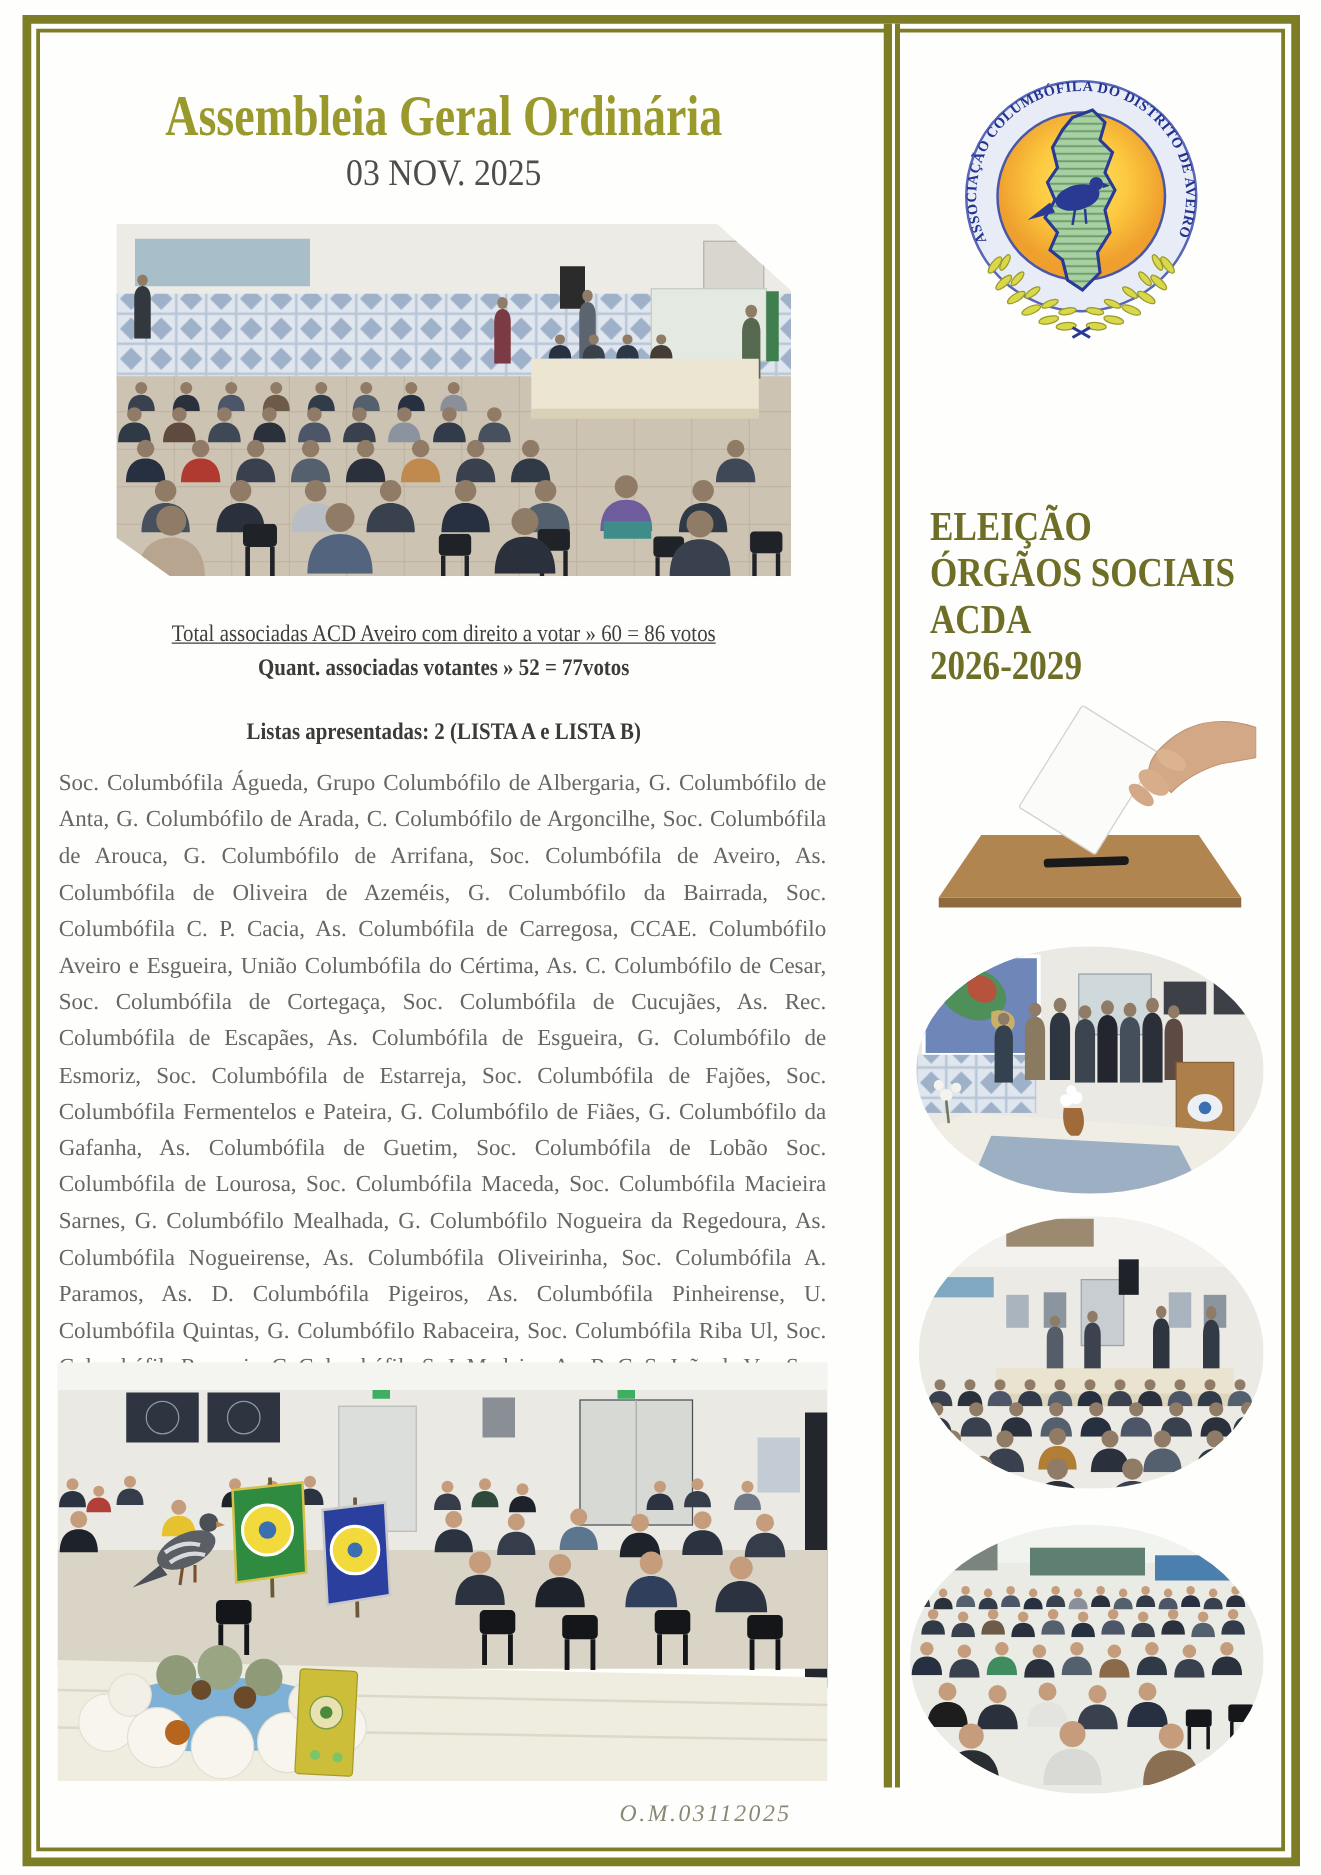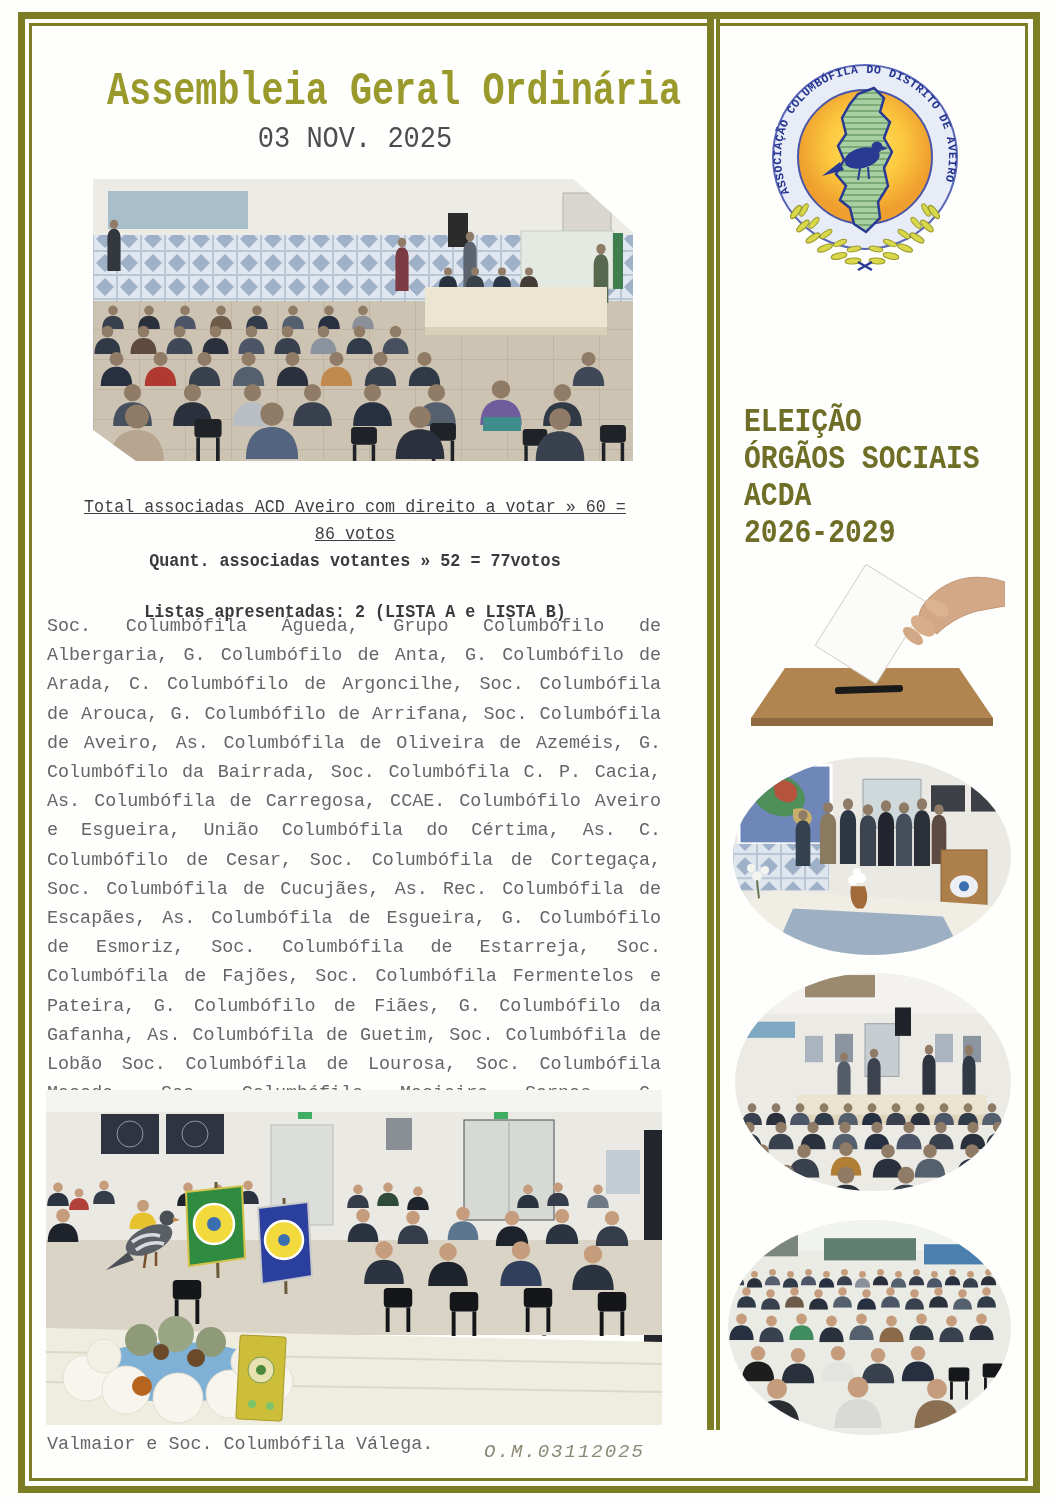--- a/index.html
+++ b/index.html
@@ -1,17 +1,17 @@
 <!DOCTYPE html>
 <html><head>
 <meta charset="utf-8">
 <style>
   html,body{margin:0;padding:0;background:#ffffff;}
   .page{position:relative;width:1057px;height:1500px;background:#fefefd;
-        font-family:Liberation Mono, monospace;overflow:hidden;}
+        font-family:Liberation Serif, serif;overflow:hidden;}
 
   
   .frame-outer{position:absolute;left:18px;top:12px;right:17px;bottom:7px;
                border:7px solid #7d7d26;pointer-events:none;}
   .frame-inner{position:absolute;left:29px;top:23px;right:29px;bottom:19px;
                border:3px solid #7d7d26;pointer-events:none;}
   .divider-v{position:absolute;left:707px;top:19px;width:13px;height:1411px;
              background:linear-gradient(to right,#7d7d26 0 7px,#fdfdf6 7px 9px,#7d7d26 9px 13px);}
 
   

